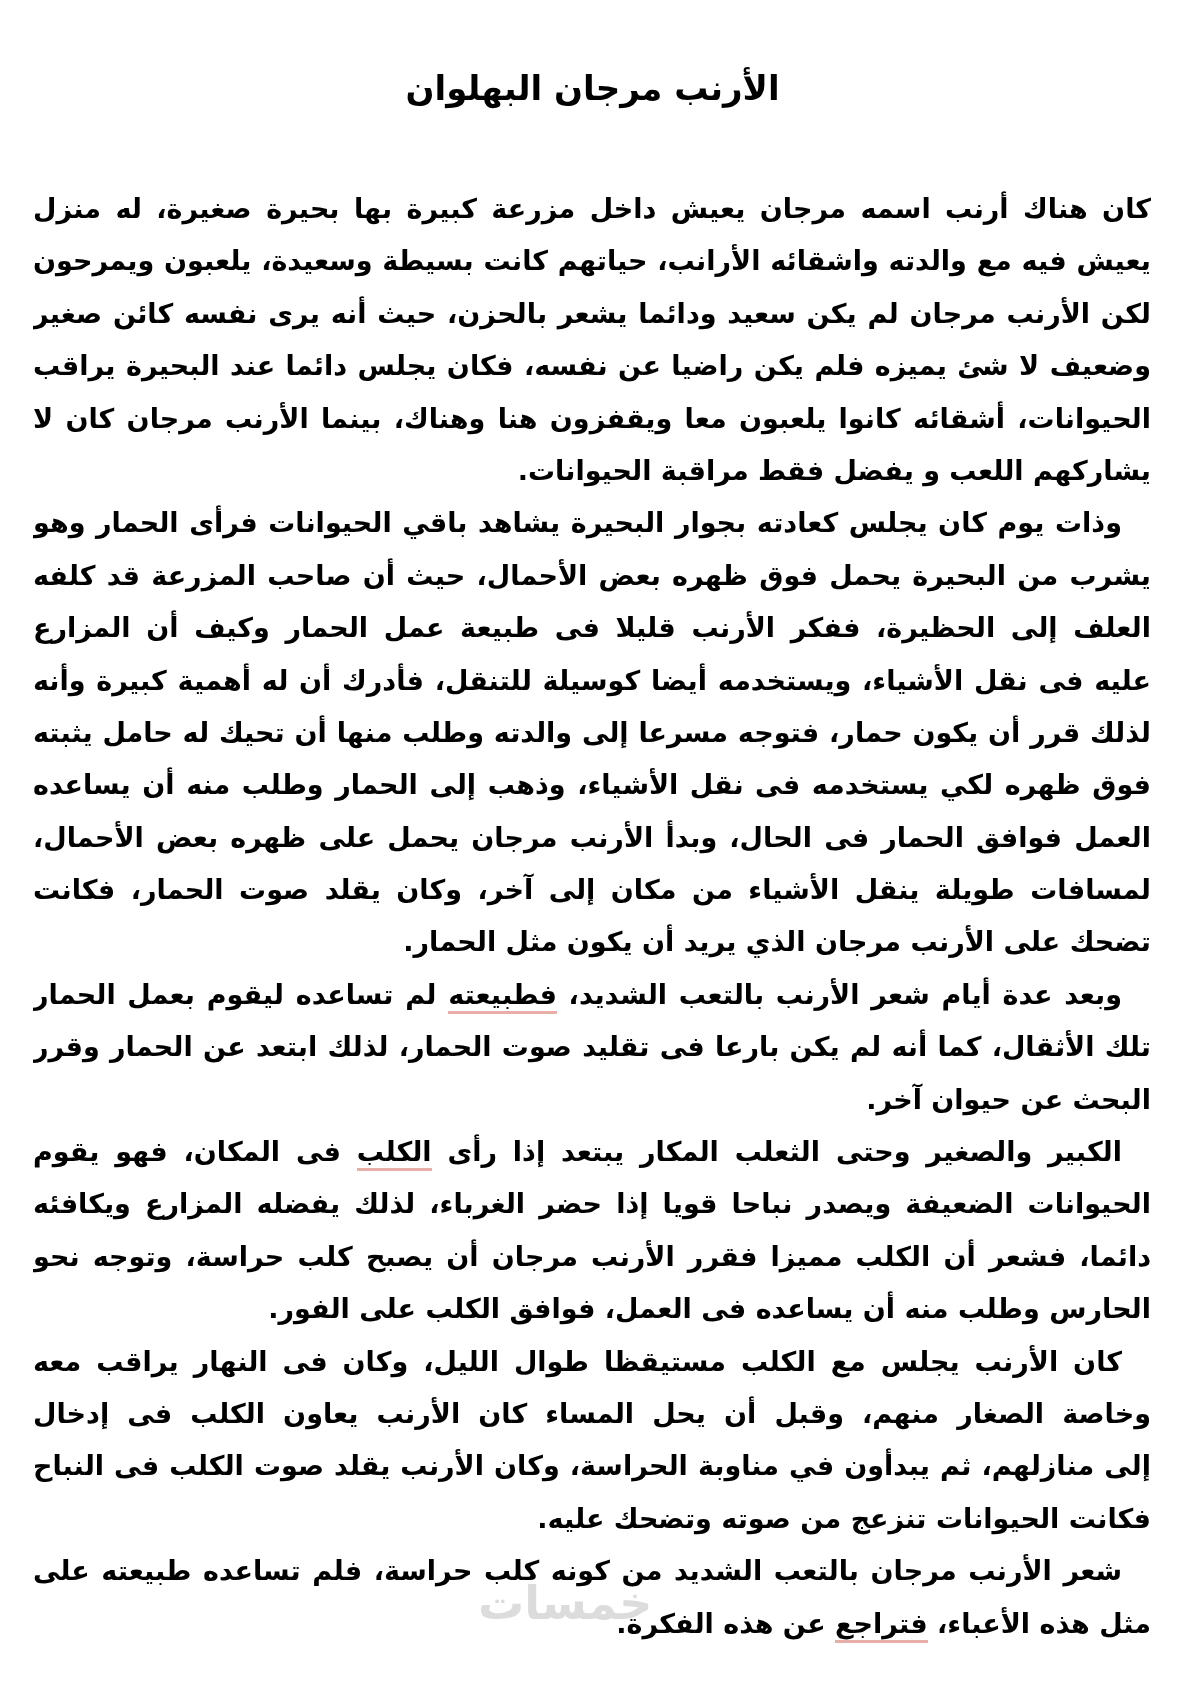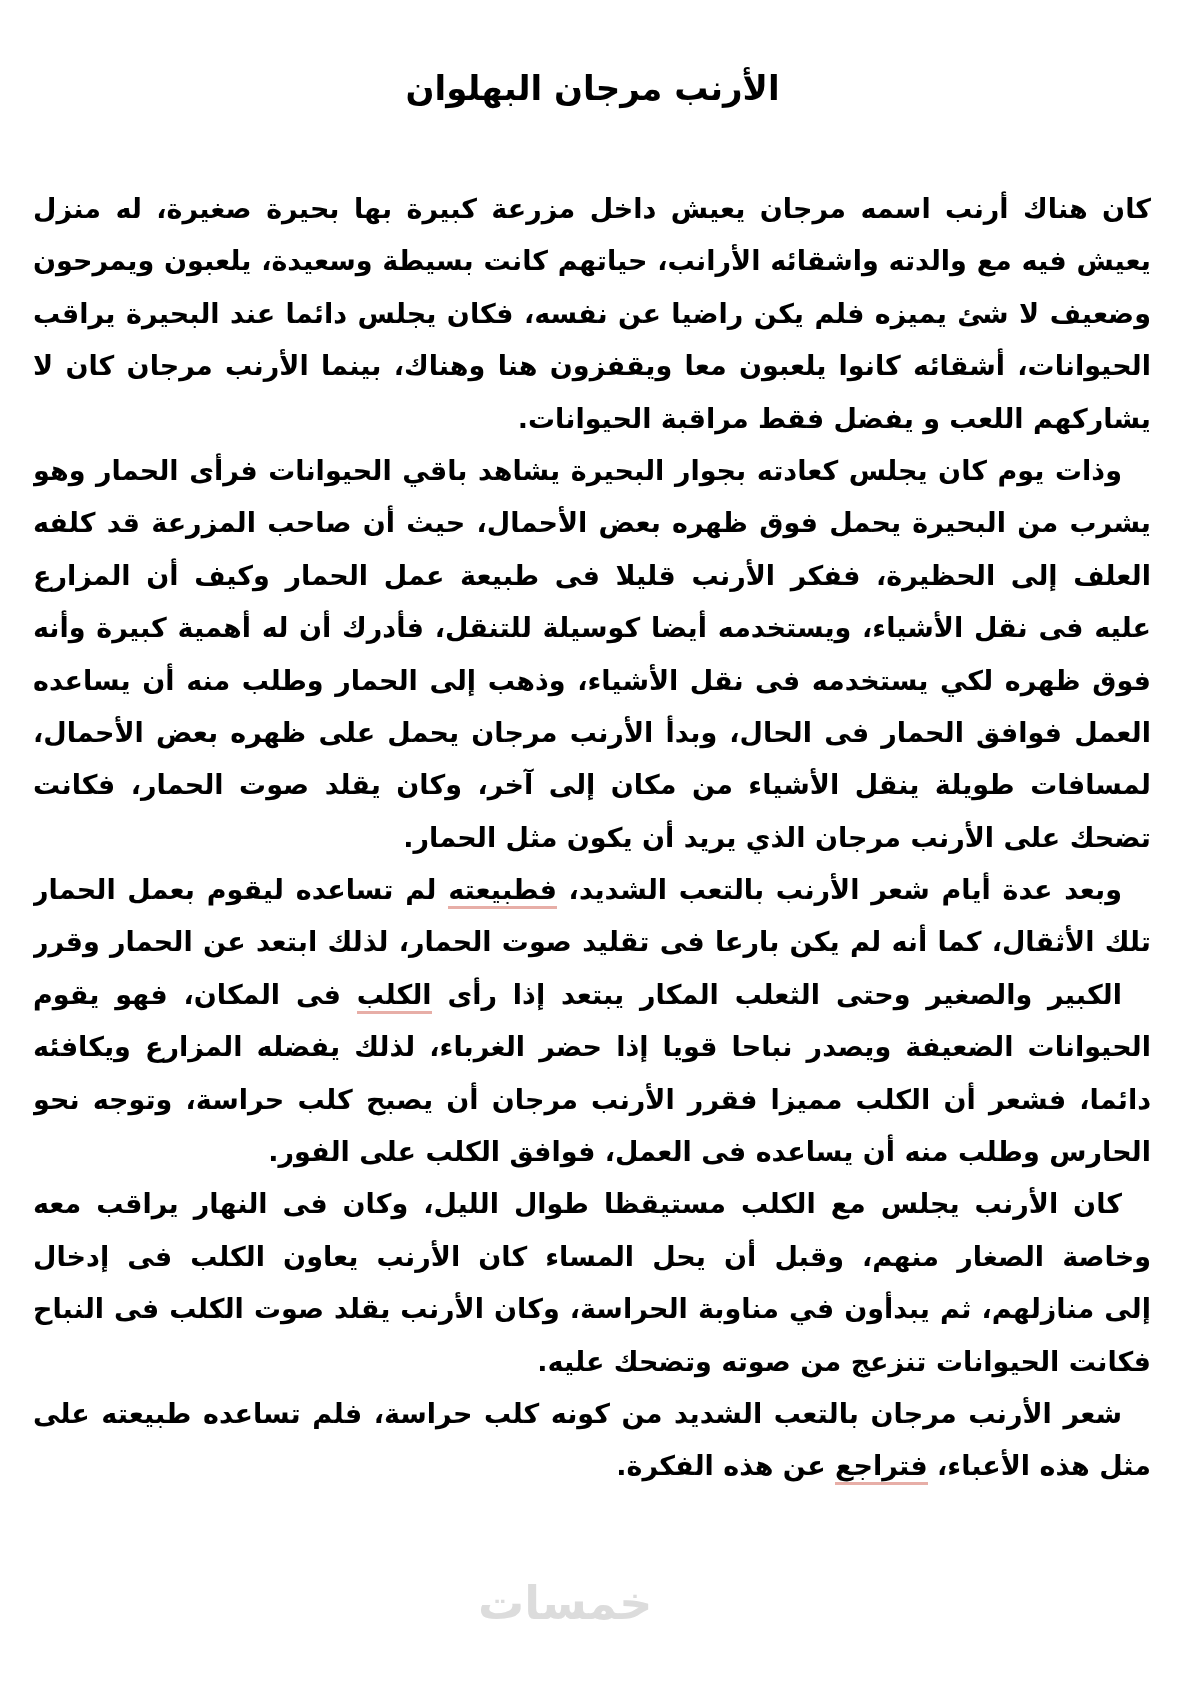--- a/index.html
+++ b/index.html
@@ -76,37 +76,40 @@
 
 <div class="page">
   <div class="watermark">خمسات</div>
 
   <h1 class="doc-title">الأرنب مرجان البهلوان</h1>
 
   <div class="doc-body">
       <div class="para">
         <div class="line">كان هناك أرنب اسمه مرجان يعيش داخل مزرعة كبيرة بها بحيرة صغيرة، له منزل صغير</div>
         <div class="line">يعيش فيه مع والدته واشقائه الأرانب، حياتهم كانت بسيطة وسعيدة، يلعبون ويمرحون</div>
+        <div class="line">لكن الأرنب مرجان لم يكن سعيد ودائما يشعر بالحزن، حيث أنه يرى نفسه كائن صغير</div>
         <div class="line">وضعيف لا شئ يميزه فلم يكن راضيا عن نفسه، فكان يجلس دائما عند البحيرة يراقب</div>
         <div class="line">الحيوانات، أشقائه كانوا يلعبون معا ويقفزون هنا وهناك، بينما الأرنب مرجان كان لا</div>
         <div class="line lastline">يشاركهم اللعب و يفضل فقط مراقبة الحيوانات.</div>
       </div>
       <div class="para">
         <div class="line">وذات يوم كان يجلس كعادته بجوار البحيرة يشاهد باقي الحيوانات فرأى الحمار وهو</div>
         <div class="line">يشرب من البحيرة يحمل فوق ظهره بعض الأحمال، حيث أن صاحب المزرعة قد كلفه بنقل</div>
         <div class="line">العلف إلى الحظيرة، ففكر الأرنب قليلا فى طبيعة عمل الحمار وكيف أن المزارع يعتمد</div>
         <div class="line">عليه فى نقل الأشياء، ويستخدمه أيضا كوسيلة للتنقل، فأدرك أن له أهمية كبيرة وأنه مميز</div>
+        <div class="line">لذلك قرر أن يكون حمار، فتوجه مسرعا إلى والدته وطلب منها أن تحيك له حامل يثبته</div>
         <div class="line">فوق ظهره لكي يستخدمه فى نقل الأشياء، وذهب إلى الحمار وطلب منه أن يساعده فى</div>
         <div class="line">العمل فوافق الحمار فى الحال، وبدأ الأرنب مرجان يحمل على ظهره بعض الأحمال، ويسير</div>
         <div class="line">لمسافات طويلة ينقل الأشياء من مكان إلى آخر، وكان يقلد صوت الحمار، فكانت الحيوانات</div>
         <div class="line lastline">تضحك على الأرنب مرجان الذي يريد أن يكون مثل الحمار.</div>
       </div>
       <div class="para">
         <div class="line">وبعد عدة أيام شعر الأرنب بالتعب الشديد، <span class="u">فطبيعته</span> لم تساعده ليقوم بعمل الحمار ويتحمل</div>
         <div class="line">تلك الأثقال، كما أنه لم يكن بارعا فى تقليد صوت الحمار، لذلك ابتعد عن الحمار وقرر</div>
+        <div class="line lastline">البحث عن حيوان آخر.</div>
       </div>
       <div class="para">
         <div class="line">الكبير والصغير وحتى الثعلب المكار يبتعد إذا رأى <span class="u">الكلب</span> فى المكان، فهو يقوم بحماية</div>
         <div class="line">الحيوانات الضعيفة ويصدر نباحا قويا إذا حضر الغرباء، لذلك يفضله المزارع ويكافئه</div>
         <div class="line">دائما، فشعر أن الكلب مميزا فقرر الأرنب مرجان أن يصبح كلب حراسة، وتوجه نحو الكلب</div>
         <div class="line lastline">الحارس وطلب منه أن يساعده فى العمل، فوافق الكلب على الفور.</div>
       </div>
       <div class="para">
         <div class="line">كان الأرنب يجلس مع الكلب مستيقظا طوال الليل، وكان فى النهار يراقب معه الحيوانات</div>
         <div class="line">وخاصة الصغار منهم، وقبل أن يحل المساء كان الأرنب يعاون الكلب فى إدخال الحيوانات</div>

